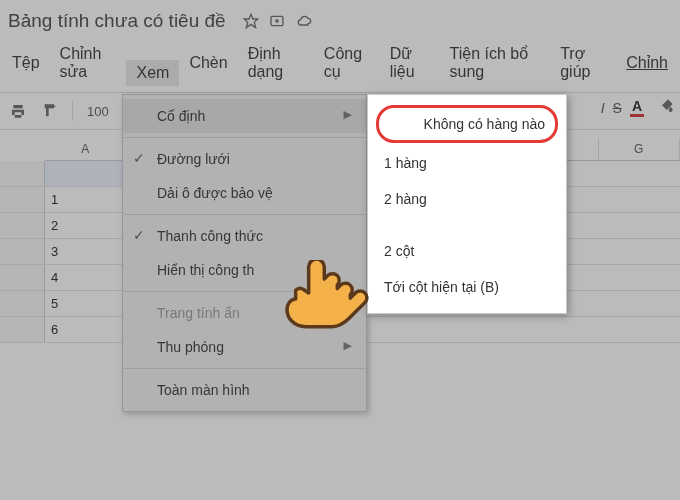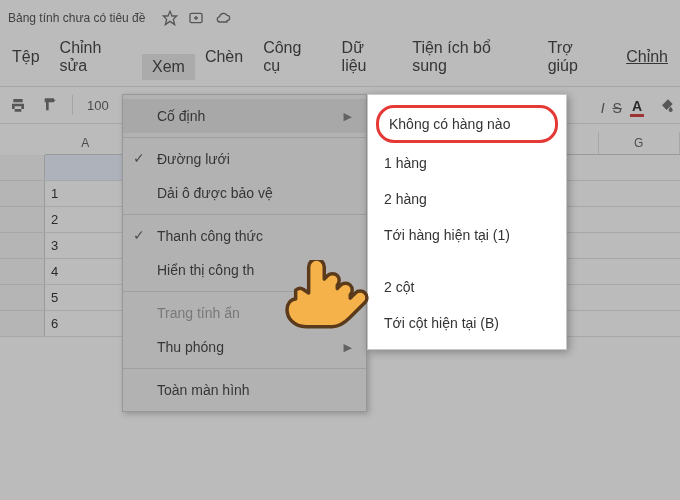--- a/index.html
+++ b/index.html
@@ -15,21 +15,21 @@
     position: absolute;
     inset: 0;
     background: rgba(60,60,60,0.35);
     pointer-events: none;
     z-index: 50;
   }
   .title-row {
     display: flex;
     align-items: center;
     padding: 10px 8px 4px 8px;
-    font-size: 12px;
+    font-size: 19px;
     color: #444;
   }
   .title-row .title { margin-right: 12px; }
   .title-row .ticon { margin: 0 5px; color: #555; display: inline-flex; }
   .menubar {
     display: flex;
     align-items: center;
     padding: 4px 2px 6px 2px;
     font-size: 16px;
     color: #333;
@@ -114,21 +114,20 @@
     background: #f2f2f2;
     border: 1px solid #c8c8c8;
     box-shadow: 2px 2px 6px rgba(0,0,0,0.25);
     font-size: 14px;
     color: #333;
     z-index: 40;
     padding: 4px 0;
   }
   .menu-panel .mi {
     display: flex;
-    align-items: center;
     padding: 9px 14px 9px 34px;
     position: relative;
     cursor: pointer;
     gap: 8px;
   }
   .menu-panel .mi.hovered { background: #e2e2e2; }
   .menu-panel .mi .chk {
     position: absolute; left: 10px; top: 8px; color:#555;
   }
   .menu-panel .mi .arrow {
@@ -154,20 +153,21 @@
   .submenu .smi {
     padding: 10px 16px;
     cursor: pointer;
   }
   .submenu .gap { height: 16px; }
   .submenu .highlight {
     border: 3px solid #e53935;
     border-radius: 18px;
     margin: 2px 8px;
     padding: 8px 10px;
+    text-align: right;
   }
 
   
   .hand {
     position: absolute;
     top: 260px;
     left: 282px;
     z-index: 70;
     width: 88px;
     height: 78px;
@@ -203,20 +203,21 @@
         <path d="M18 16a4 4 0 0 0 0-8 6 6 0 0 0-11 2 4 4 0 0 0 1 8h10z"></path>
       </svg>
   </span>
 </div>
 
 <div class="menubar">
   <span class="mitem">Tệp</span>
   <span class="mitem">Chỉnh sửa</span>
   <span class="mitem active">Xem</span>
   <span class="mitem">Chèn</span>
+  <span class="mitem">Định dạng</span>
   <span class="mitem">Công cụ</span>
   <span class="mitem">Dữ liệu</span>
   <span class="mitem">Tiện ích bổ sung</span>
   <span class="mitem">Trợ giúp</span>
   <span class="mitem underlined">Chỉnh</span>
 </div>
 
 <div class="toolbar">
   <span class="tbtn">
     <svg width="16" height="16" viewBox="0 0 24 24" fill="#666">
@@ -331,23 +332,20 @@
 <div class="submenu">
   <div class="highlight smi">
     <span>Không có hàng nào</span>
   </div>
   <div class="smi">
     <span>1 hàng</span>
   </div>
   <div class="smi">
     <span>2 hàng</span>
   </div>
-  <div class="smi">
-    <span>Tới hàng hiện tại (1)</span>
-  </div>
   <div class="gap"></div>
   <div class="smi">
     <span>2 cột</span>
   </div>
   <div class="smi">
     <span>Tới cột hiện tại (B)</span>
   </div>
 </div>
 
 <div class="hand">

